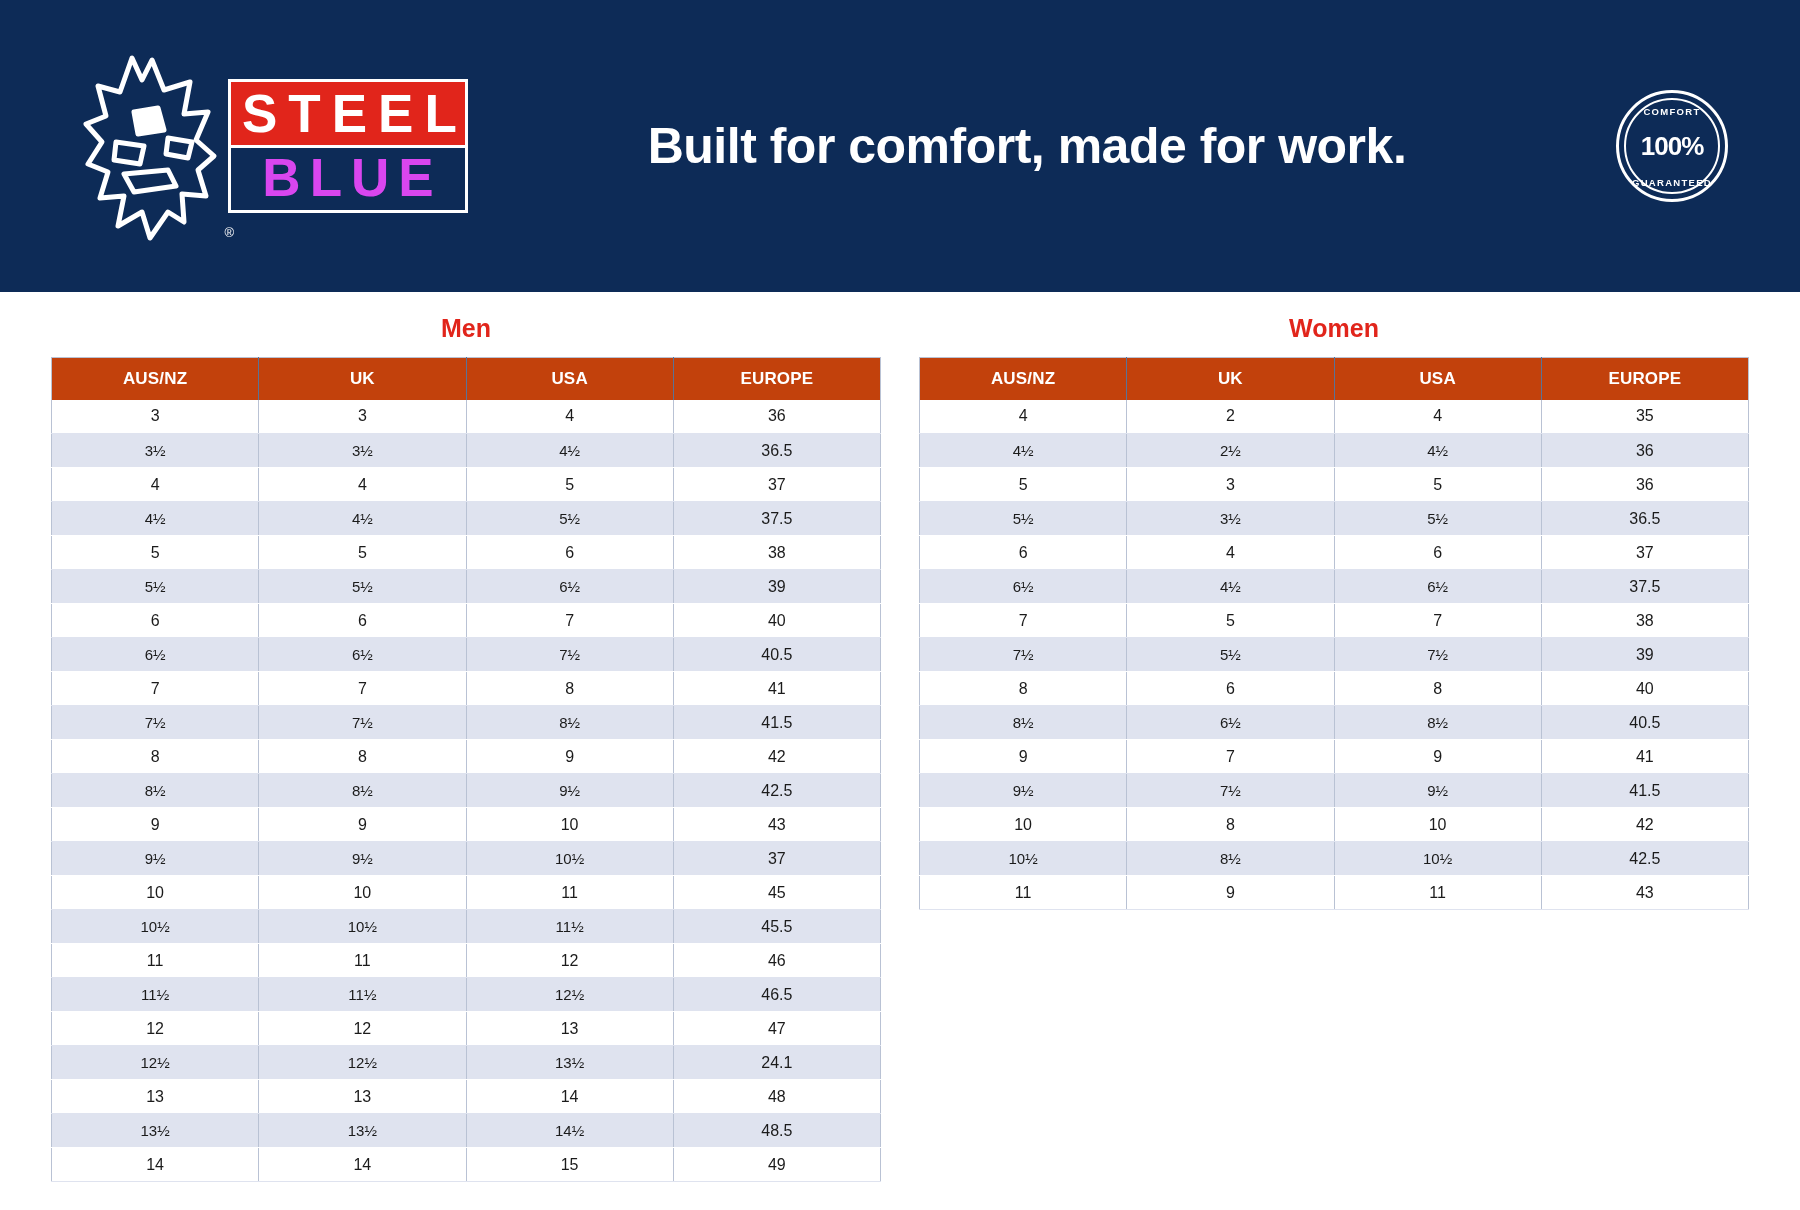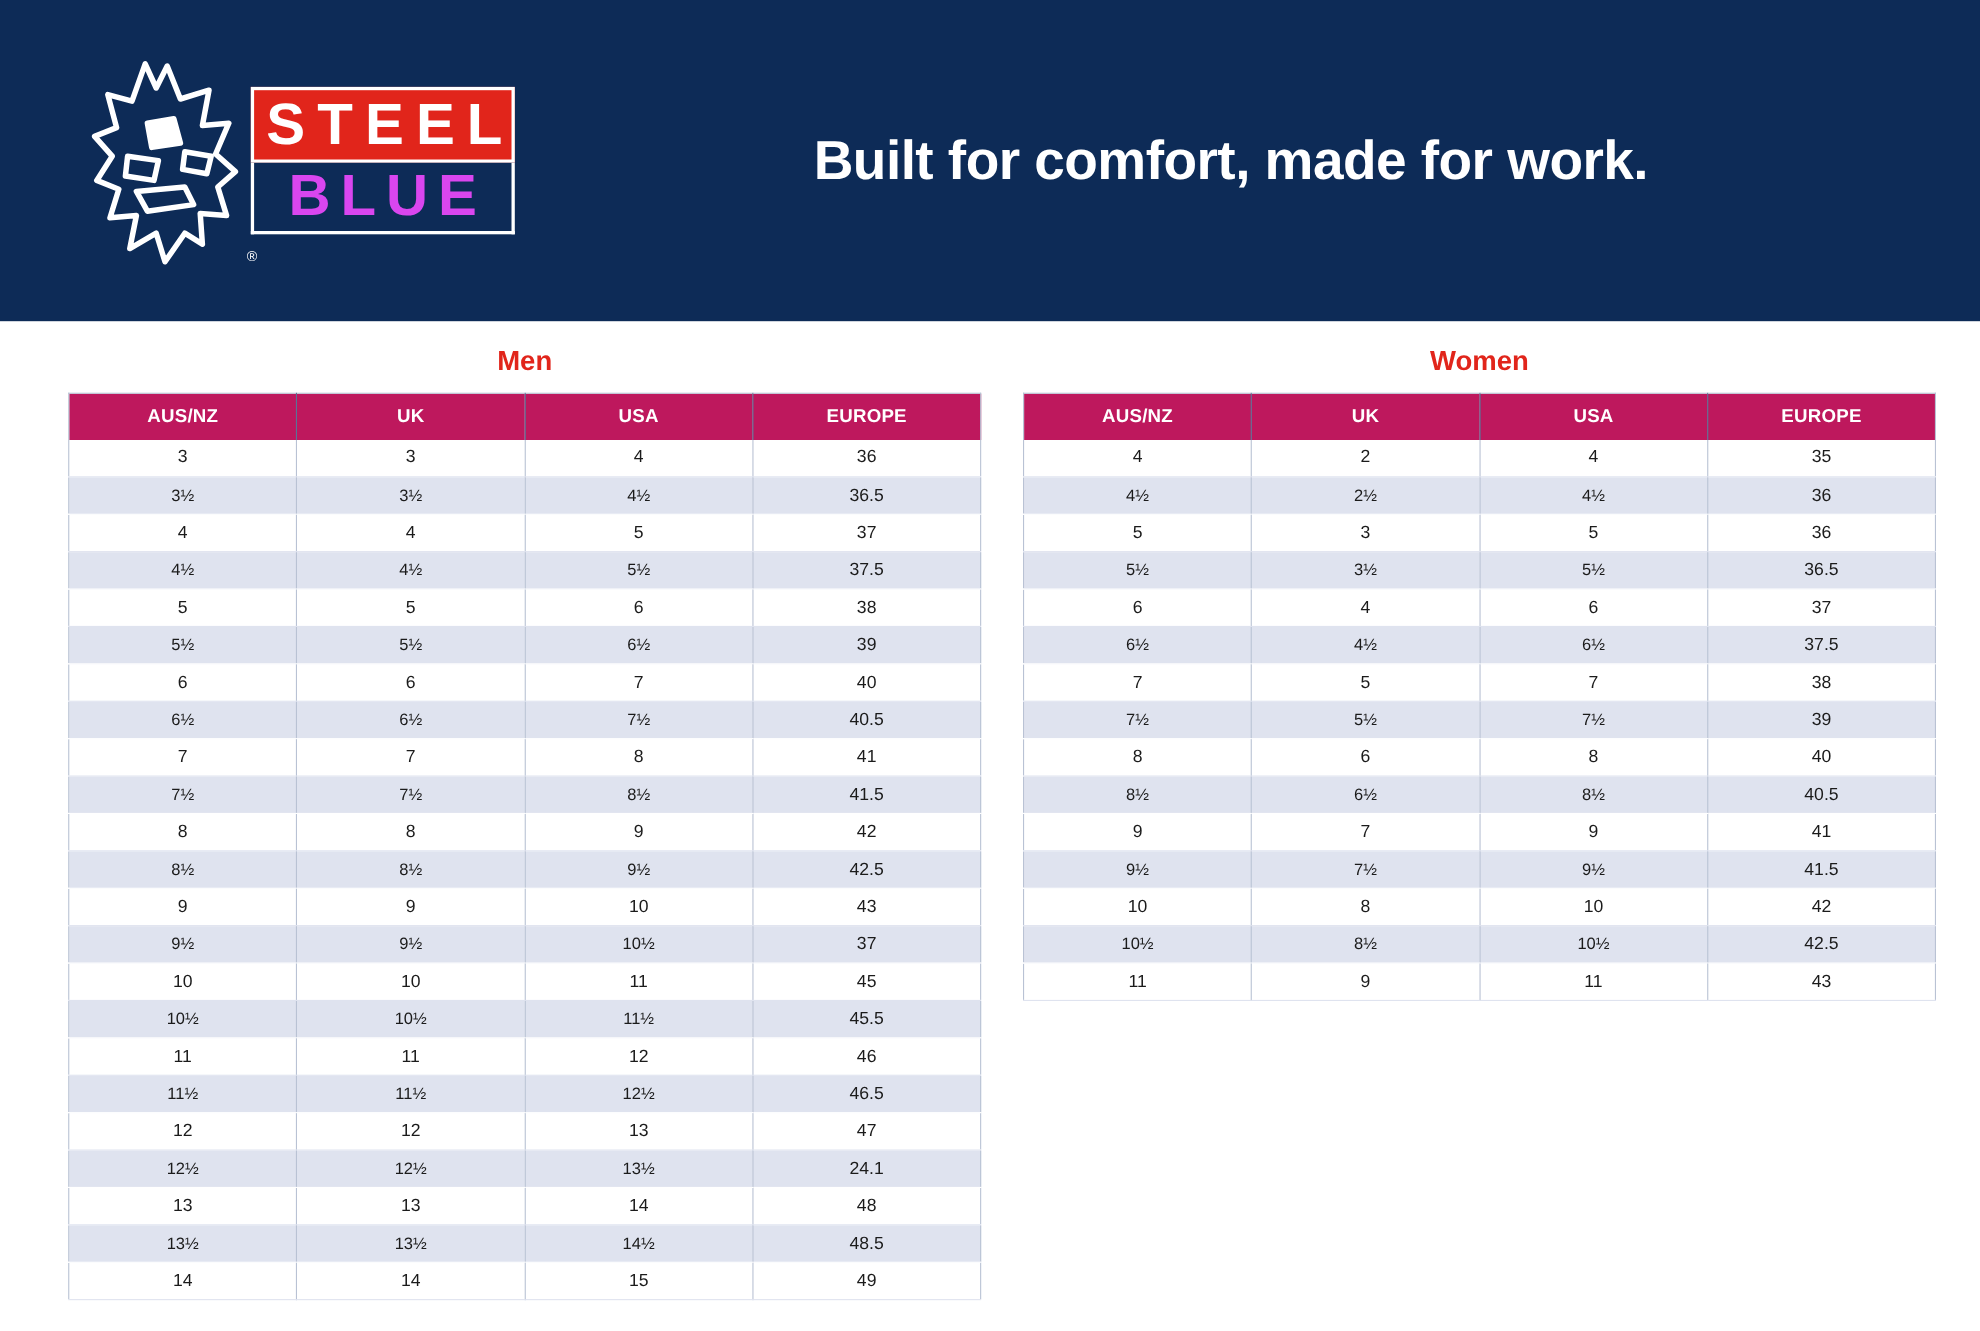--- a/index.html
+++ b/index.html
@@ -128,42 +128,42 @@
   .badge-top-text { top: 16px; }
   .badge-bot-text { bottom: 14px; }
 
   
   .content {
     position: relative;
     padding-top: 18px;
   }
   .columns {
     display: flex;
-    justify-content: space-between;
+    justify-content: center;
     padding-left: 62px;
     padding-right: 62px;
     gap: 38px;
   }
   .col { width: 830px; }
 
   .col-title {
     text-align: center;
     color: #e1251b;
     font-size: 25px;
     font-weight: bold;
     margin-bottom: 14px;
     margin-top: 4px;
   }
   table {
     border-collapse: collapse;
     width: 830px;
     table-layout: fixed;
   }
   thead th {
-    background: #be185d;
+    background: #c2410c;
     color: #ffffff;
     font-size: 17px;
     font-weight: bold;
     height: 42px;
     border-right: 1px solid #5a7296;
     letter-spacing: 0.2px;
   }
   thead th:last-child { border-right: none; }
   tbody td {
     text-align: center;
@@ -201,20 +201,27 @@
         <span class="reg-mark">®</span>
       </div>
       <div class="wordmark">
         <div class="wm-top">STEEL</div>
         <div class="wm-bot">BLUE</div>
       </div>
     </div>
 
     <div class="tagline">Built for comfort, made for work.</div>
 
+    <div class="comfort-badge">
+      <div class="badge-ring"></div>
+      <div class="badge-ring2"></div>
+      <div class="badge-top-text">COMFORT</div>
+      <div class="badge-pct">100%</div>
+      <div class="badge-bot-text">GUARANTEED</div>
+    </div>
   </div>
 
   <div class="content">
     <div class="columns">
 
       <div class="col">
         <div class="col-title">Men</div>
         <table class="outlined">
           <thead>
             <tr>

